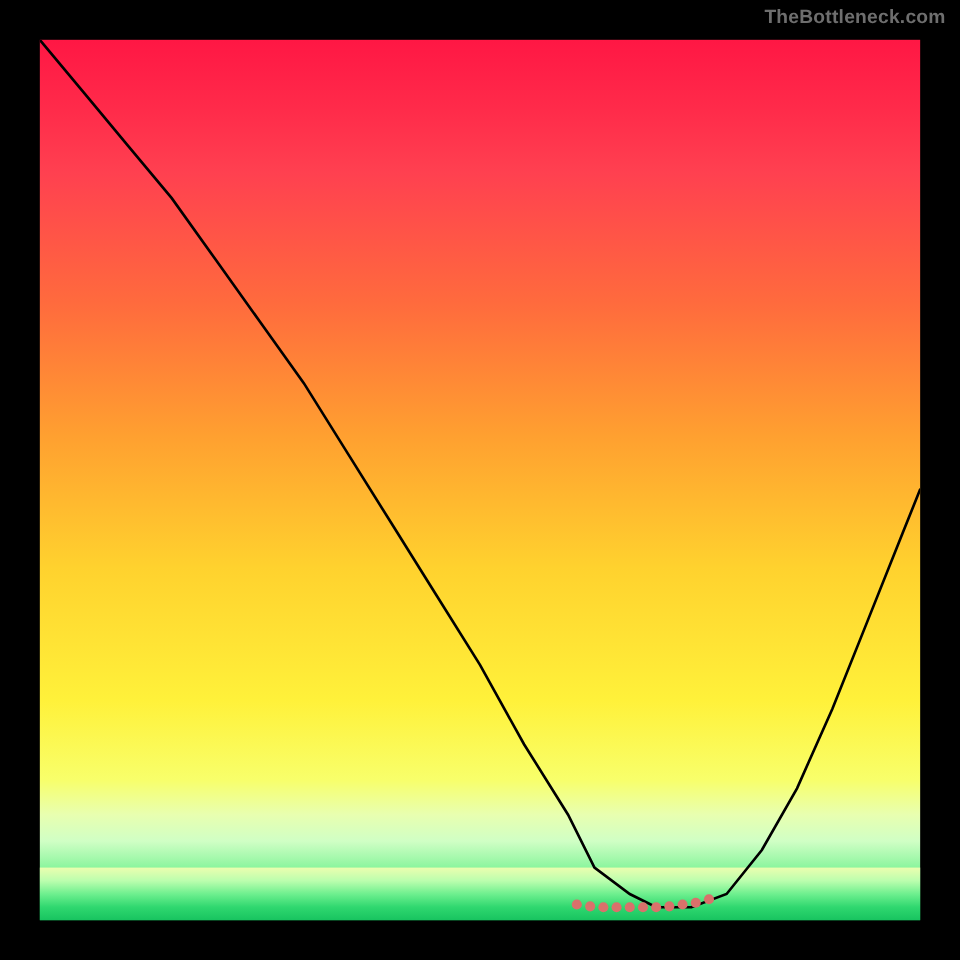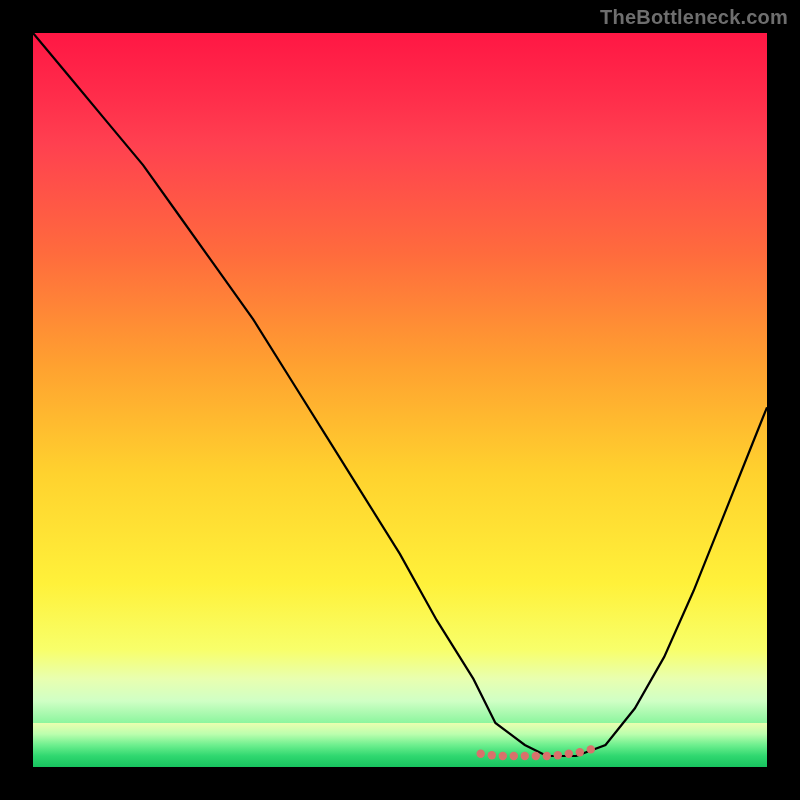--- a/index.html
+++ b/index.html
@@ -72,21 +72,21 @@
     left: 0;
     top: 0;
     width: 734px;
     height: 734px;
   }
   .watermark {
     position: absolute;
     top: 6px;
     right: 12px;
     font-family: Arial, Helvetica, sans-serif;
-    font-size: 20px;
+    font-size: 16px;
     font-weight: 600;
     color: #6e6e6e;
     letter-spacing: 0.2px;
     user-select: none;
   }
 </style>
 </head>
 <body>
 
 <div class="frame">

